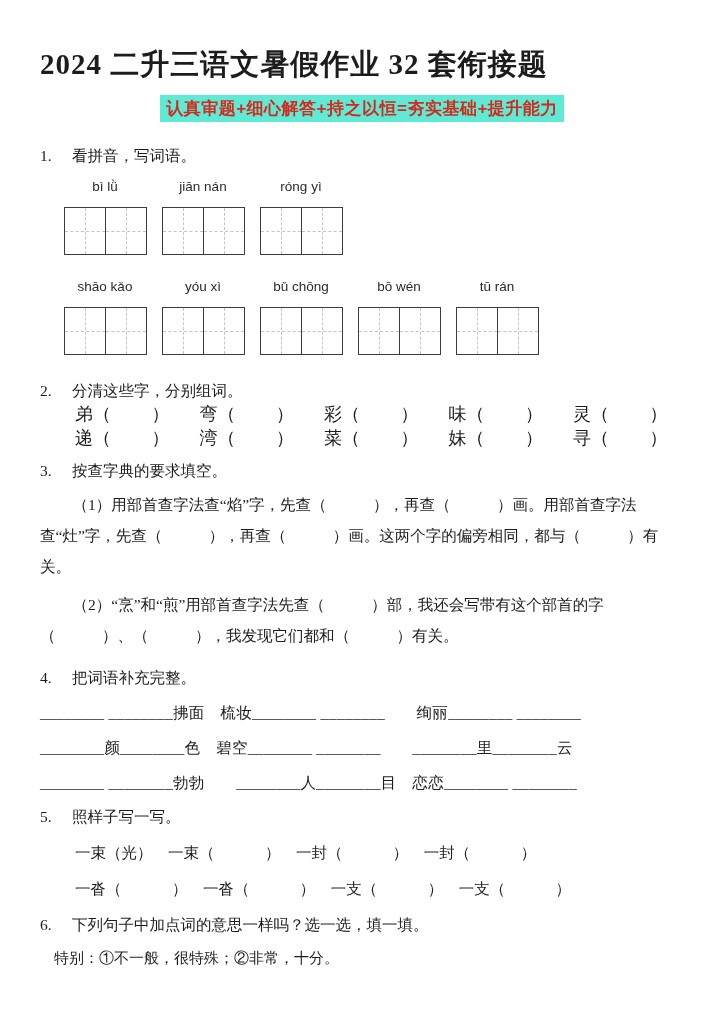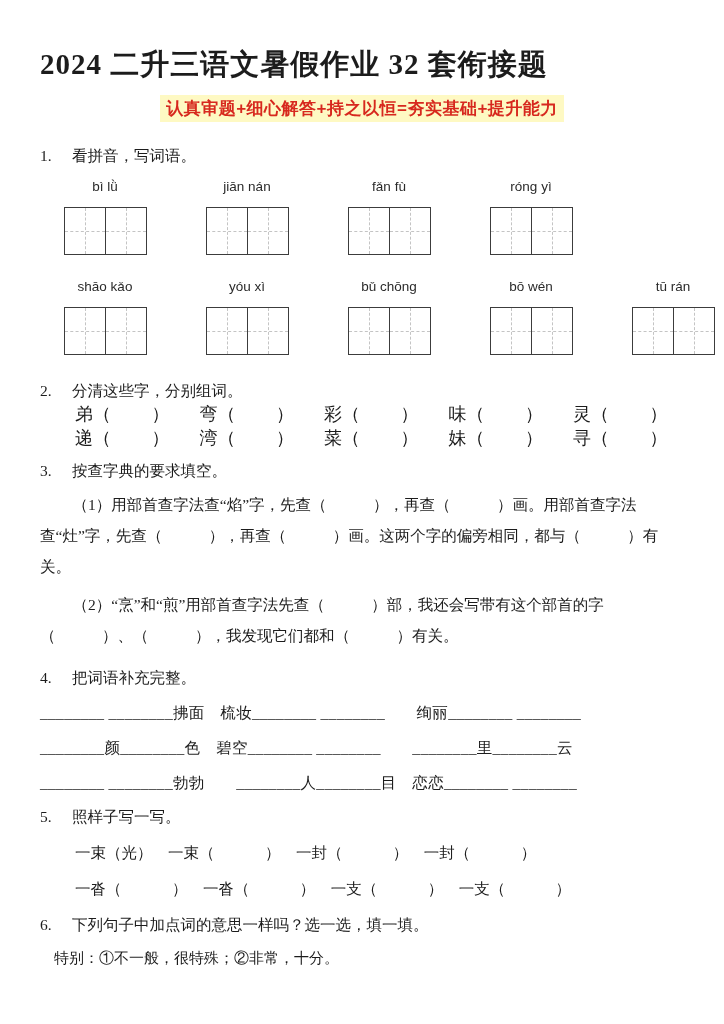--- a/index.html
+++ b/index.html
@@ -16,21 +16,21 @@
   .banner-wrap{text-align:center;margin-top:11px;}
   .banner{
     display:inline-block;background:#ebebeb;color:#d7281e;
     font-family:"Liberation Sans","DejaVu Sans",sans-serif;
     font-weight:700;font-size:17px;padding:2px 6px;letter-spacing:0.5px;
   }
   .qhead{font-size:15.5px;}
   .qnum{display:inline-block;min-width:32px;}
   .mt-q1{margin-top:24px;}
   
-  .grid-row{display:flex;padding-left:24px;gap:44px;}
+  .grid-row{display:flex;padding-left:24px;}
   .grid-row-1{margin-top:12px;}
   .grid-row-2{margin-top:24px;}
   .group{width:82px;margin-right:16px;display:flex;flex-direction:column;align-items:center;}
   .pinyin{
     font-family:"Liberation Sans","DejaVu Sans",sans-serif;
     font-size:13.5px;color:#2a2a2a;margin-bottom:13px;white-space:nowrap;
   }
   .cells{display:flex;border:1px solid #3c3c3c;}
   .cell{width:40px;height:46px;position:relative;}
   .cell+.cell{border-left:1px solid #3c3c3c;}
@@ -55,44 +55,37 @@
   .note{padding-left:14px;font-size:15px;margin-top:13px;}
 </style>
 </head>
 <body>
 
 <div class="page">
 
   <h1 class="title">2024 二升三语文暑假作业 32 套衔接题</h1>
 
   <div class="banner-wrap">
-    <span class="banner" style="color: rgb(215, 40, 30); background: #fef9c3;">认真审题+细心解答+持之以恒=夯实基础+提升能力</span>
+    <span class="banner" style="color: rgb(215, 40, 30); background: #5eead4;">认真审题+细心解答+持之以恒=夯实基础+提升能力</span>
   </div>
 
   <div class="qhead mt-q1">
     <span class="qnum">1.</span><span>看拼音，写词语。</span>
   </div>
 
   <div class="grid-row grid-row-1">
     <div class="group">
       <div class="pinyin">bì lǜ</div>
       <div class="cells">
           <div class="cell"></div>
           <div class="cell"></div>
         </div>
     </div>
     <div class="group">
       <div class="pinyin">jiān nán</div>
-      <div class="cells">
-          <div class="cell"></div>
-          <div class="cell"></div>
-        </div>
-    </div>
-    <div class="group">
-      <div class="pinyin">fǎn fù</div>
       <div class="cells">
           <div class="cell"></div>
           <div class="cell"></div>
         </div>
     </div>
     <div class="group">
       <div class="pinyin">róng yì</div>
       <div class="cells">
           <div class="cell"></div>
           <div class="cell"></div>

